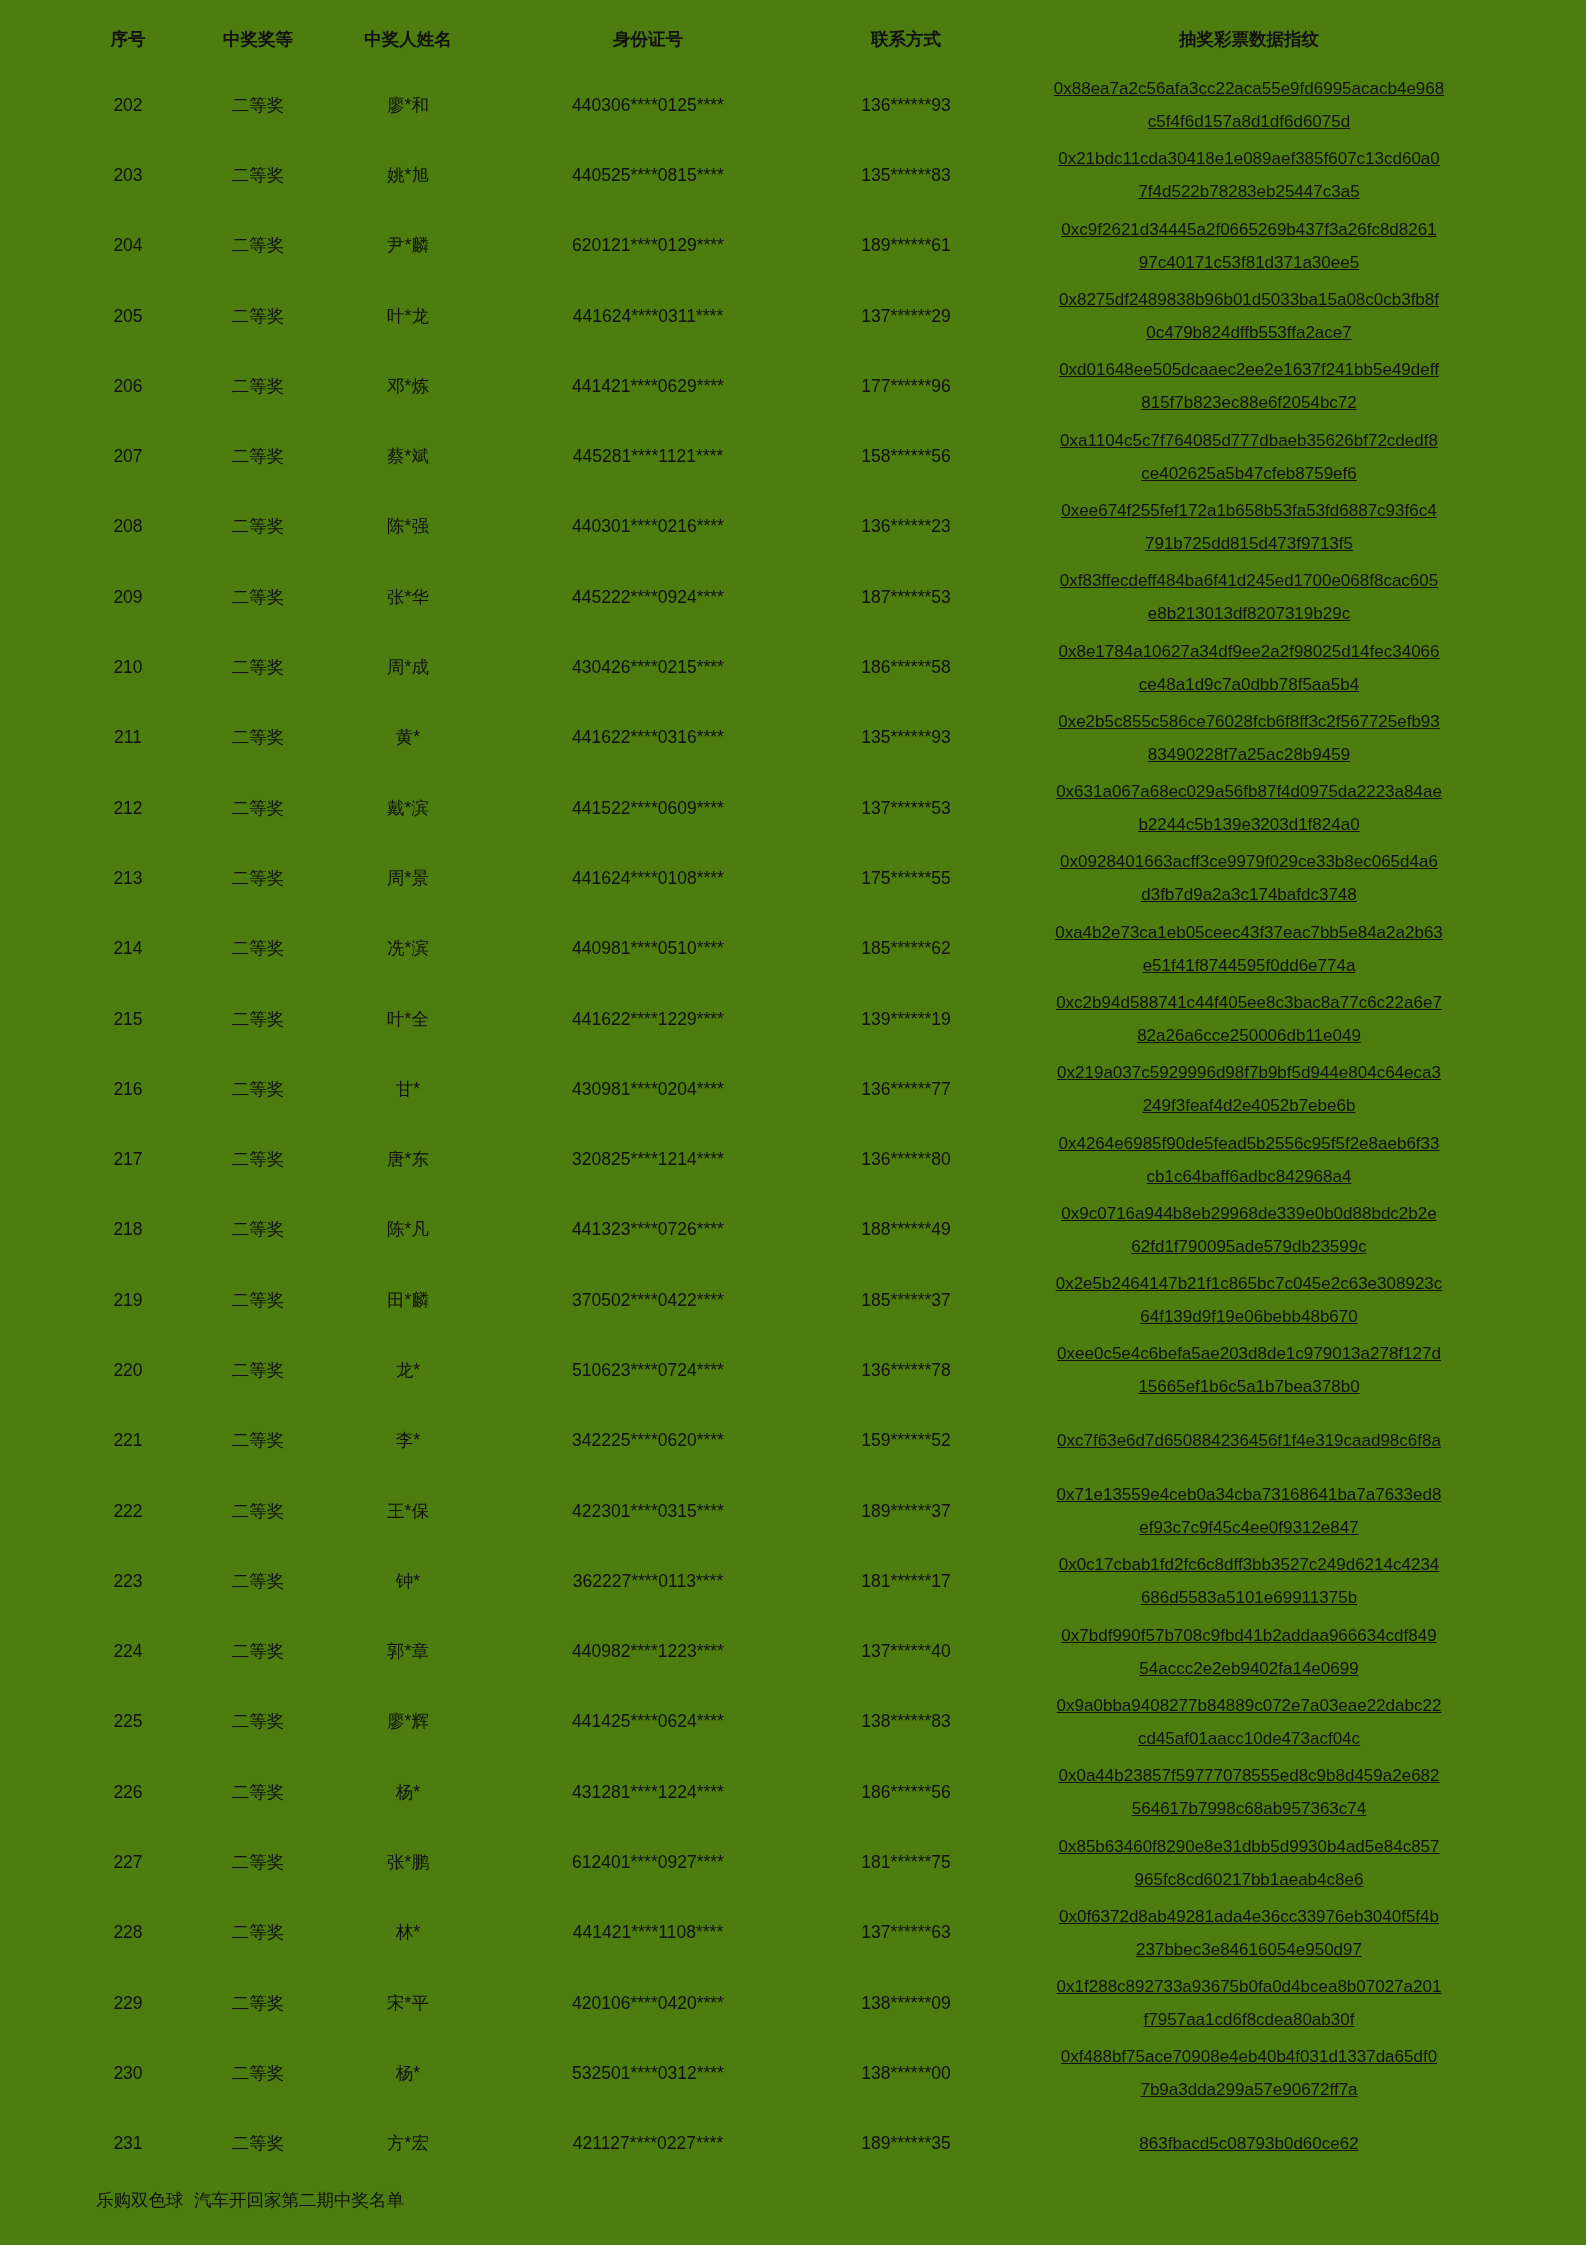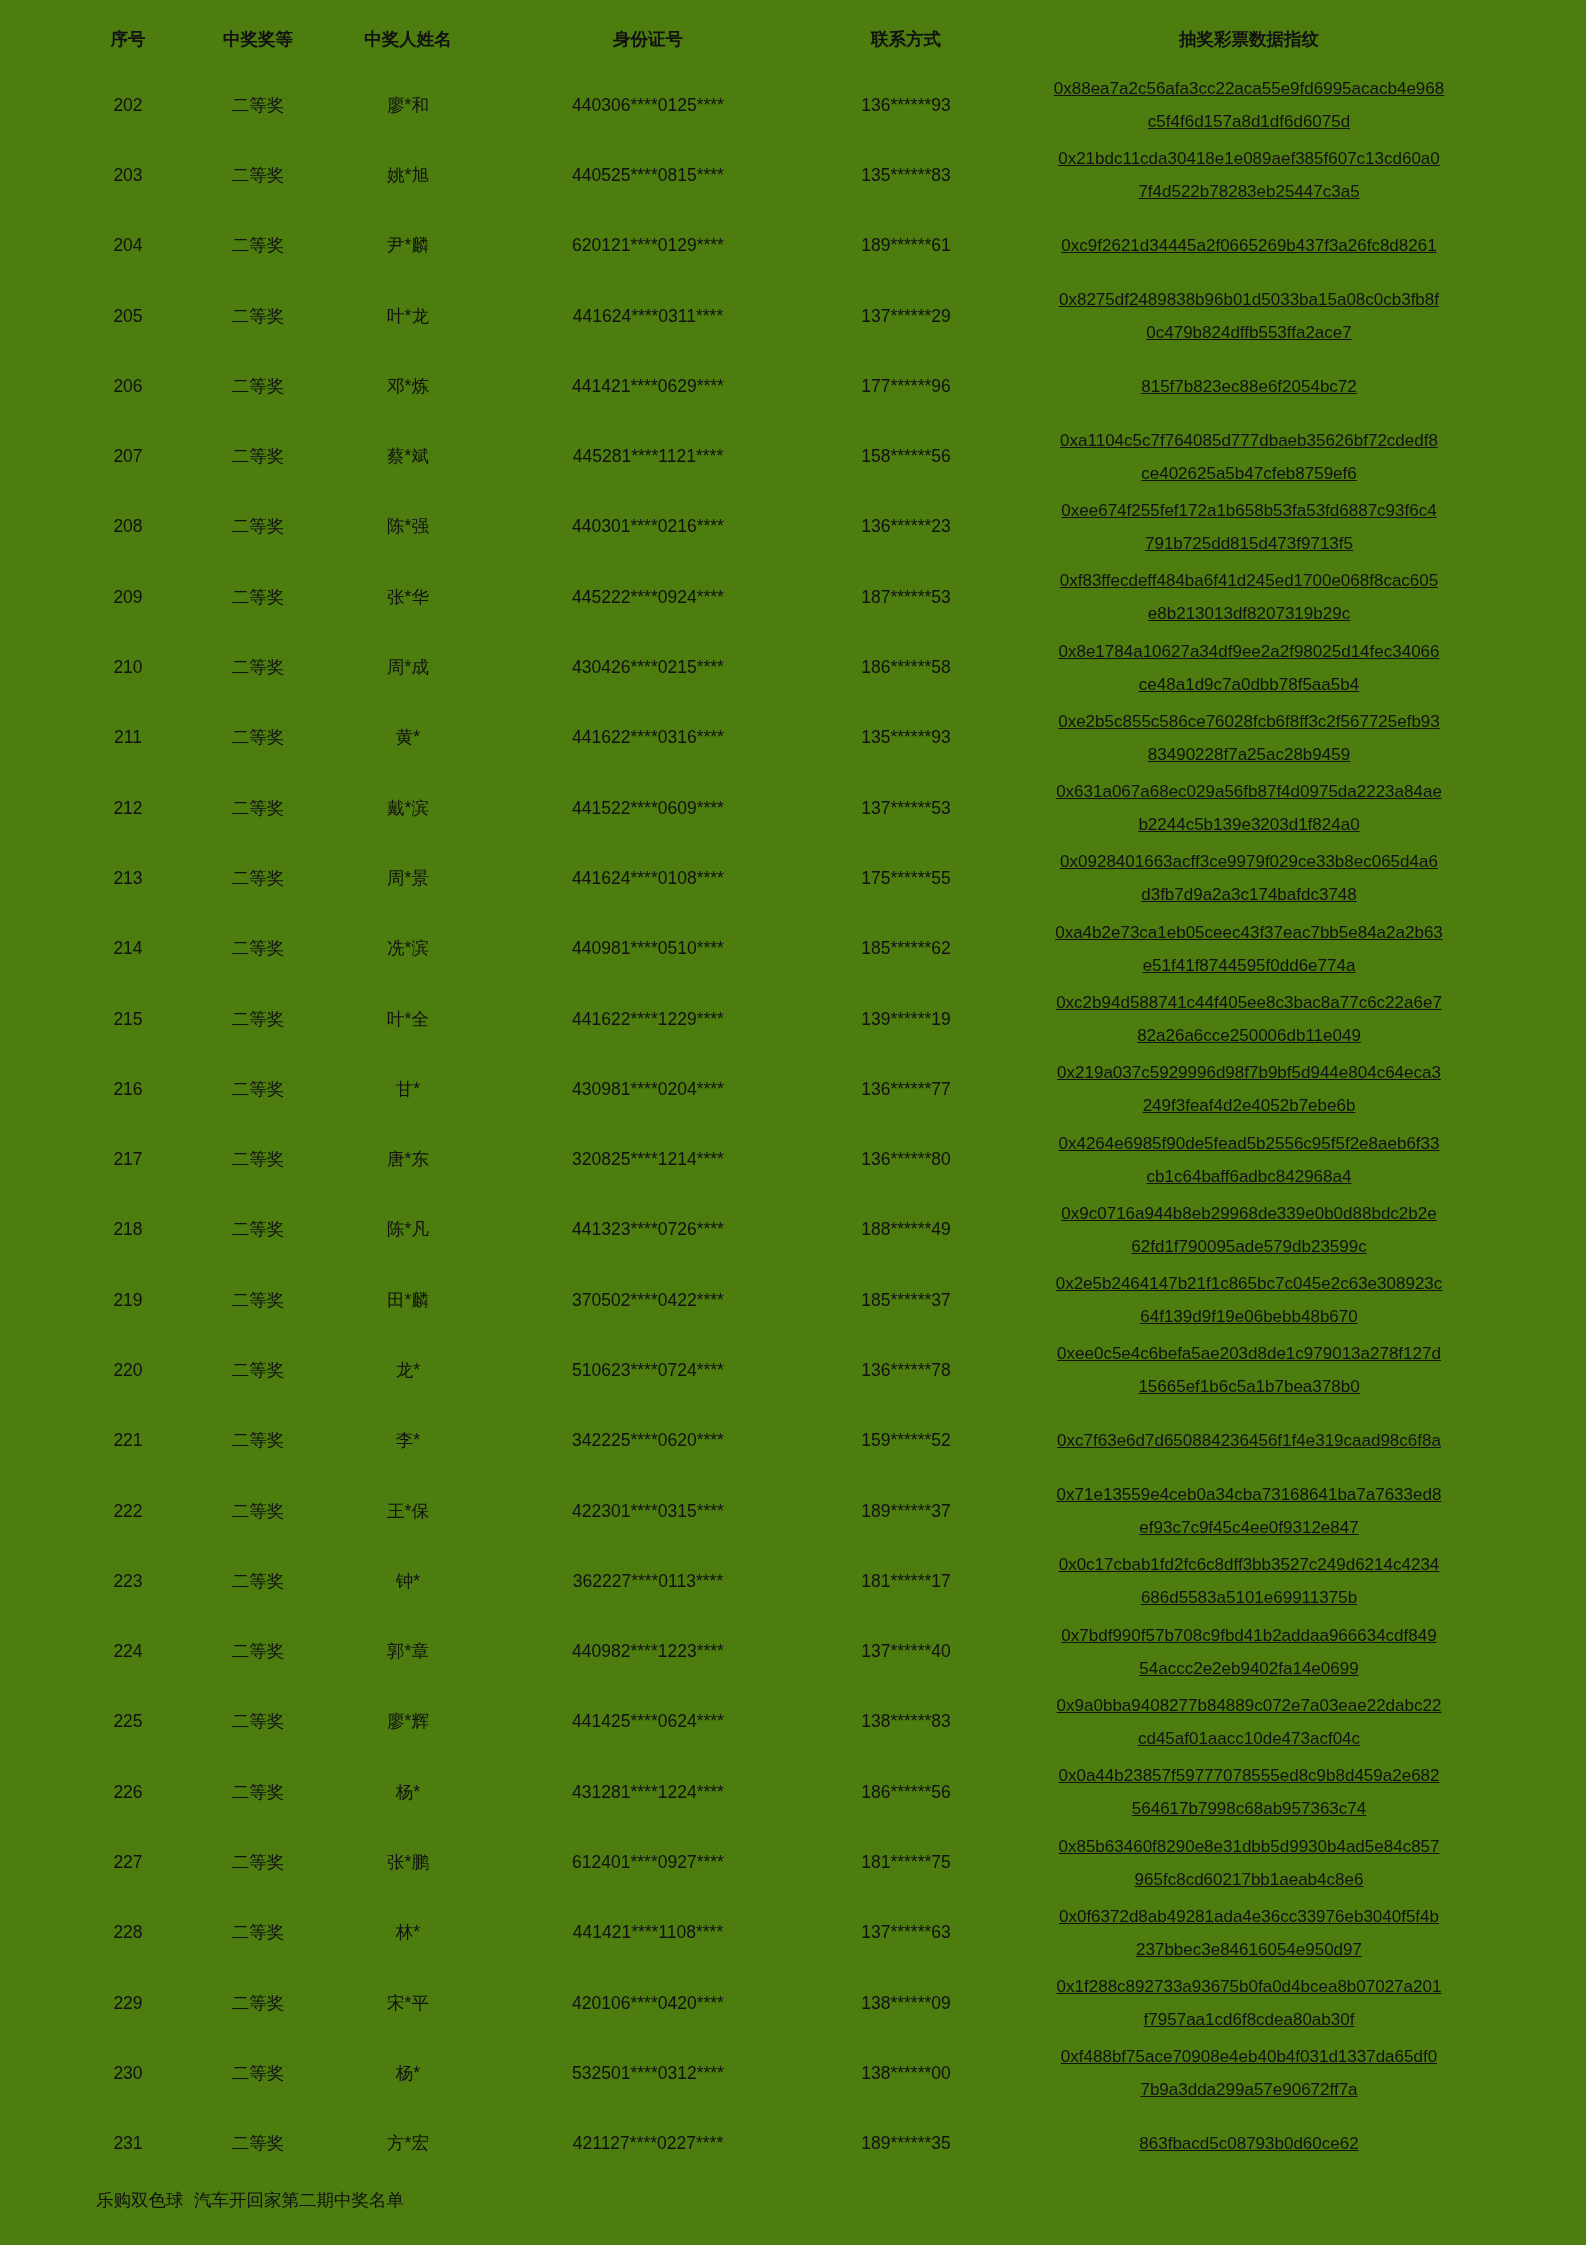--- a/index.html
+++ b/index.html
@@ -101,20 +101,21 @@
   </div>
 
   <div class="row">
     <div class="cell">204</div>
     <div class="cell">二等奖</div>
     <div class="cell">尹*麟</div>
     <div class="cell">620121****0129****</div>
     <div class="cell">189******61</div>
     <div class="cell c-hash">
       <span class="hash-l1">0xc9f2621d34445a2f0665269b437f3a26fc8d8261</span>
+      <span class="hash-l2">97c40171c53f81d371a30ee5</span>
     </div>
   </div>
 
   <div class="row">
     <div class="cell">205</div>
     <div class="cell">二等奖</div>
     <div class="cell">叶*龙</div>
     <div class="cell">441624****0311****</div>
     <div class="cell">137******29</div>
     <div class="cell c-hash">
@@ -123,20 +124,21 @@
     </div>
   </div>
 
   <div class="row">
     <div class="cell">206</div>
     <div class="cell">二等奖</div>
     <div class="cell">邓*炼</div>
     <div class="cell">441421****0629****</div>
     <div class="cell">177******96</div>
     <div class="cell c-hash">
+      <span class="hash-l1">0xd01648ee505dcaaec2ee2e1637f241bb5e49deff</span>
       <span class="hash-l2">815f7b823ec88e6f2054bc72</span>
     </div>
   </div>
 
   <div class="row">
     <div class="cell">207</div>
     <div class="cell">二等奖</div>
     <div class="cell">蔡*斌</div>
     <div class="cell">445281****1121****</div>
     <div class="cell">158******56</div>

